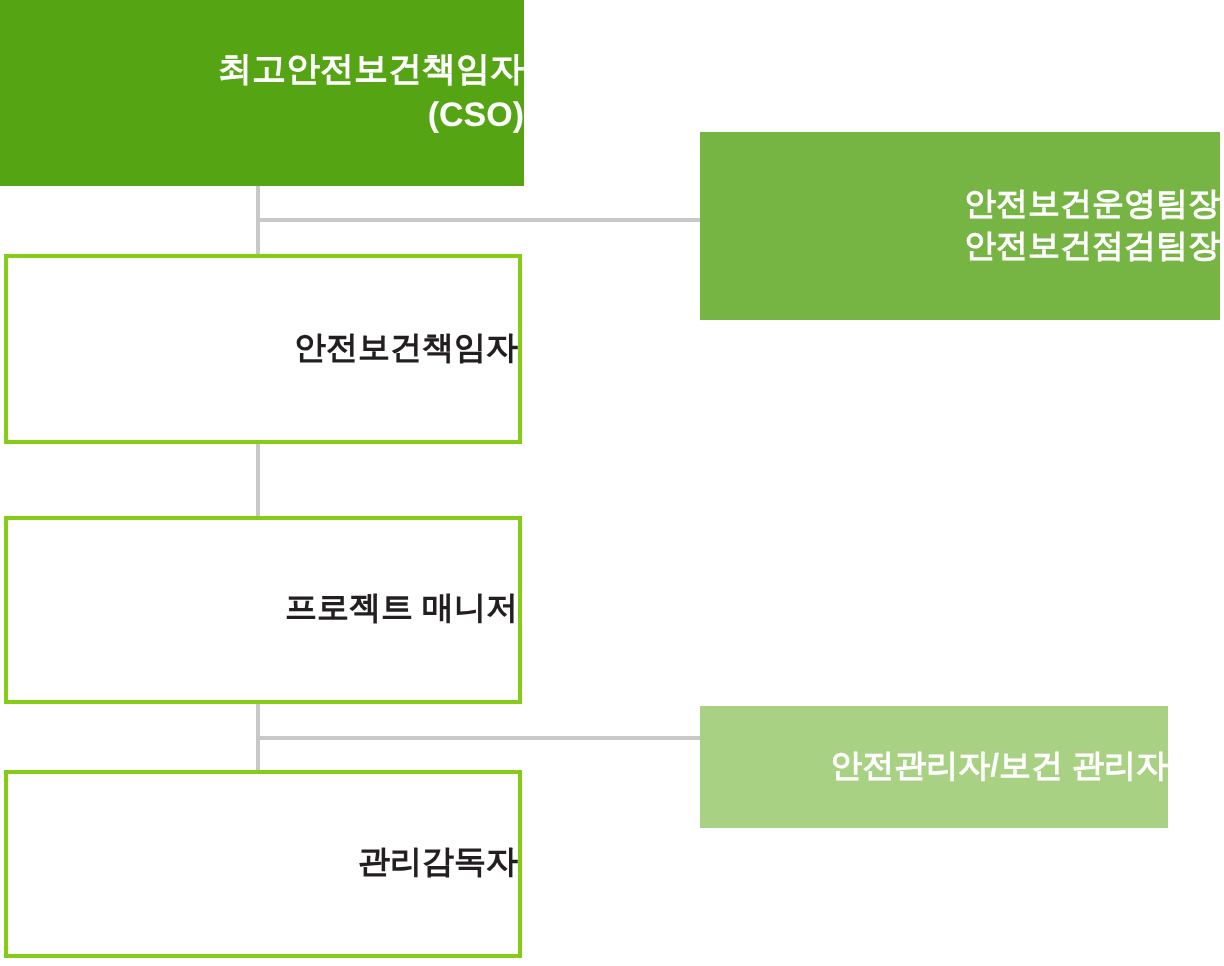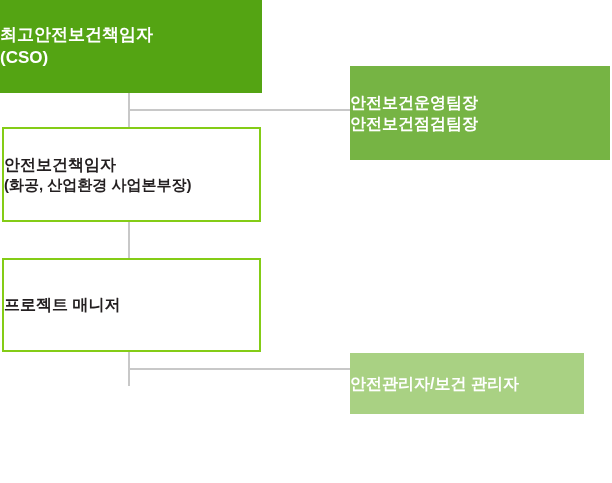--- a/index.html
+++ b/index.html
@@ -15,21 +15,21 @@
     width: 612px;
     height: 483px;
     background: #ffffff;
     overflow: hidden;
   }
   .node {
     position: absolute;
     box-sizing: border-box;
     display: flex;
     flex-direction: column;
-    align-items: flex-start;
+    align-items: flex-end;
     justify-content: center;
     text-align: center;
     line-height: 1.34;
   }
   .node .line-text {
     display: block;
     white-space: nowrap;
   }
   
   .node--filled-dark {
@@ -93,25 +93,27 @@
     <span class="line-text">(CSO)</span>
   </div>
 
   <div class="node node--filled-mid" style="left:350px; top:66px; width:260px; height:94px;">
     <span class="line-text">안전보건운영팀장</span>
     <span class="line-text">안전보건점검팀장</span>
   </div>
 
   <div class="node node--outlined" style="left:2px; top:127px; width:259px; height:95px;">
     <span class="line-text">안전보건책임자</span>
-    <span class="line-text small">(화공, 산업환경 사업본부장)</span>
   </div>
 
   <div class="node node--outlined" style="left:2px; top:258px; width:259px; height:94px;">
     <span class="line-text">프로젝트 매니저</span>
   </div>
 
   <div class="node node--filled-light" style="left:350px; top:353px; width:234px; height:61px;">
     <span class="line-text">안전관리자/보건 관리자</span>
   </div>
 
+  <div class="node node--outlined" style="left:2px; top:385px; width:259px; height:94px;">
+    <span class="line-text">관리감독자</span>
+  </div>
 
 </div>
 
 </body></html>

